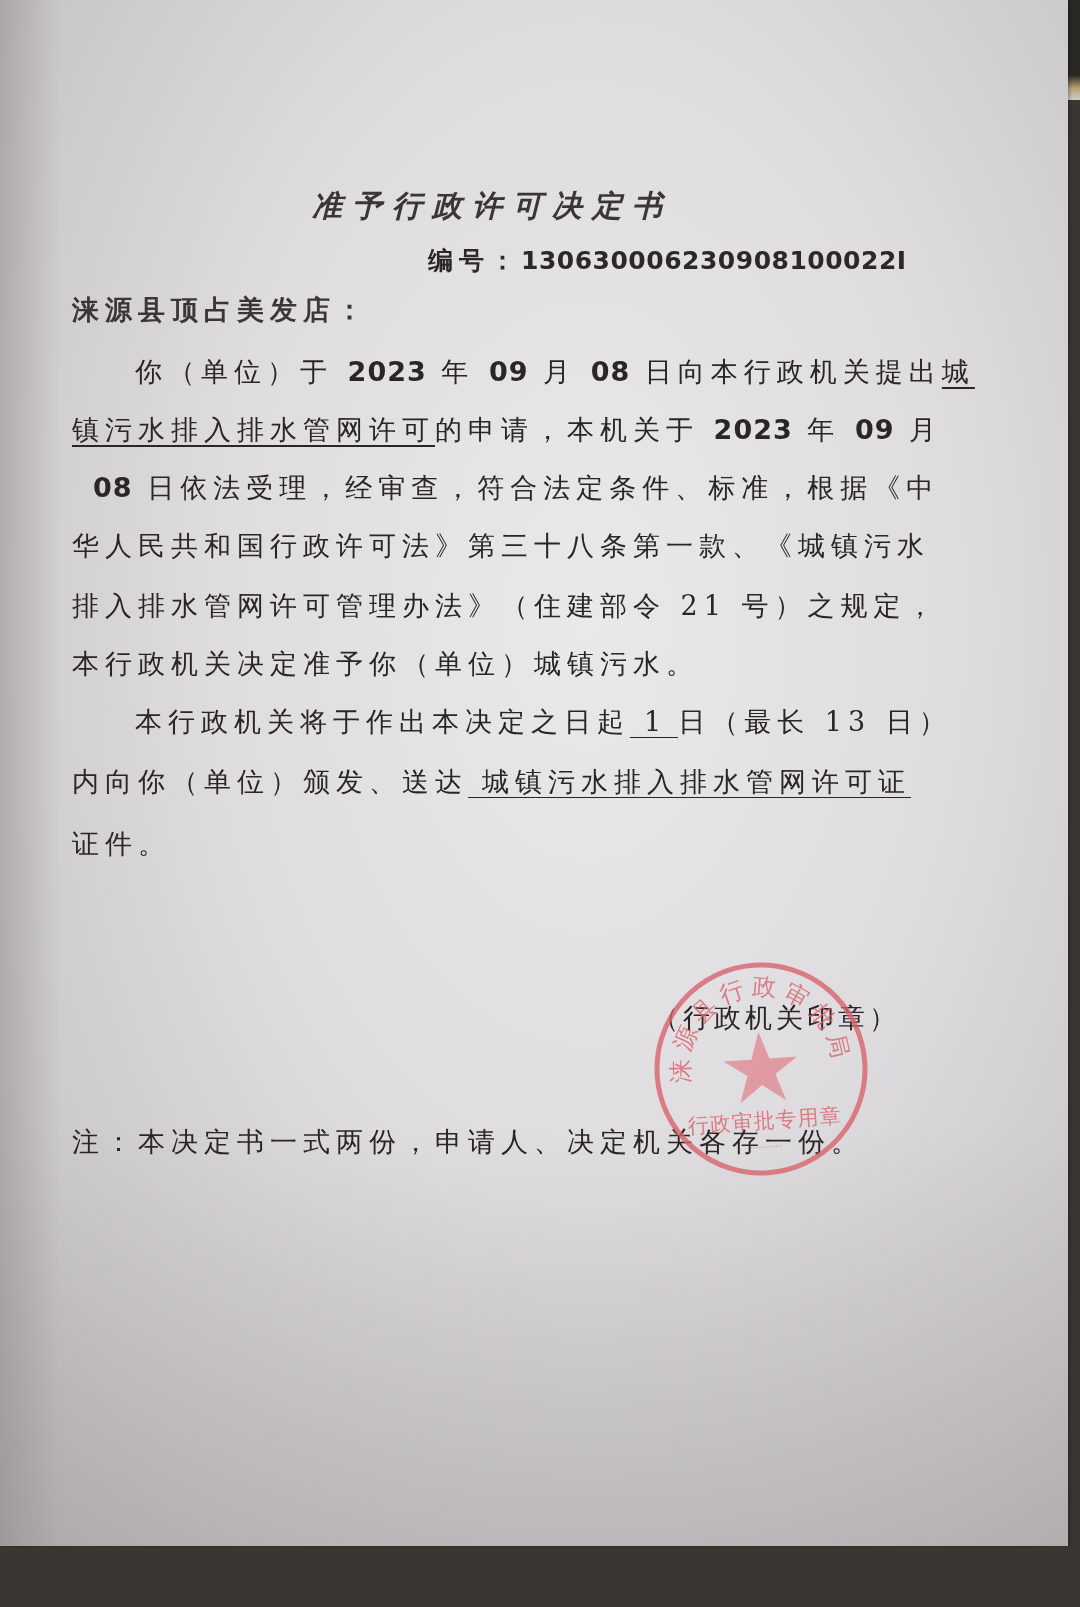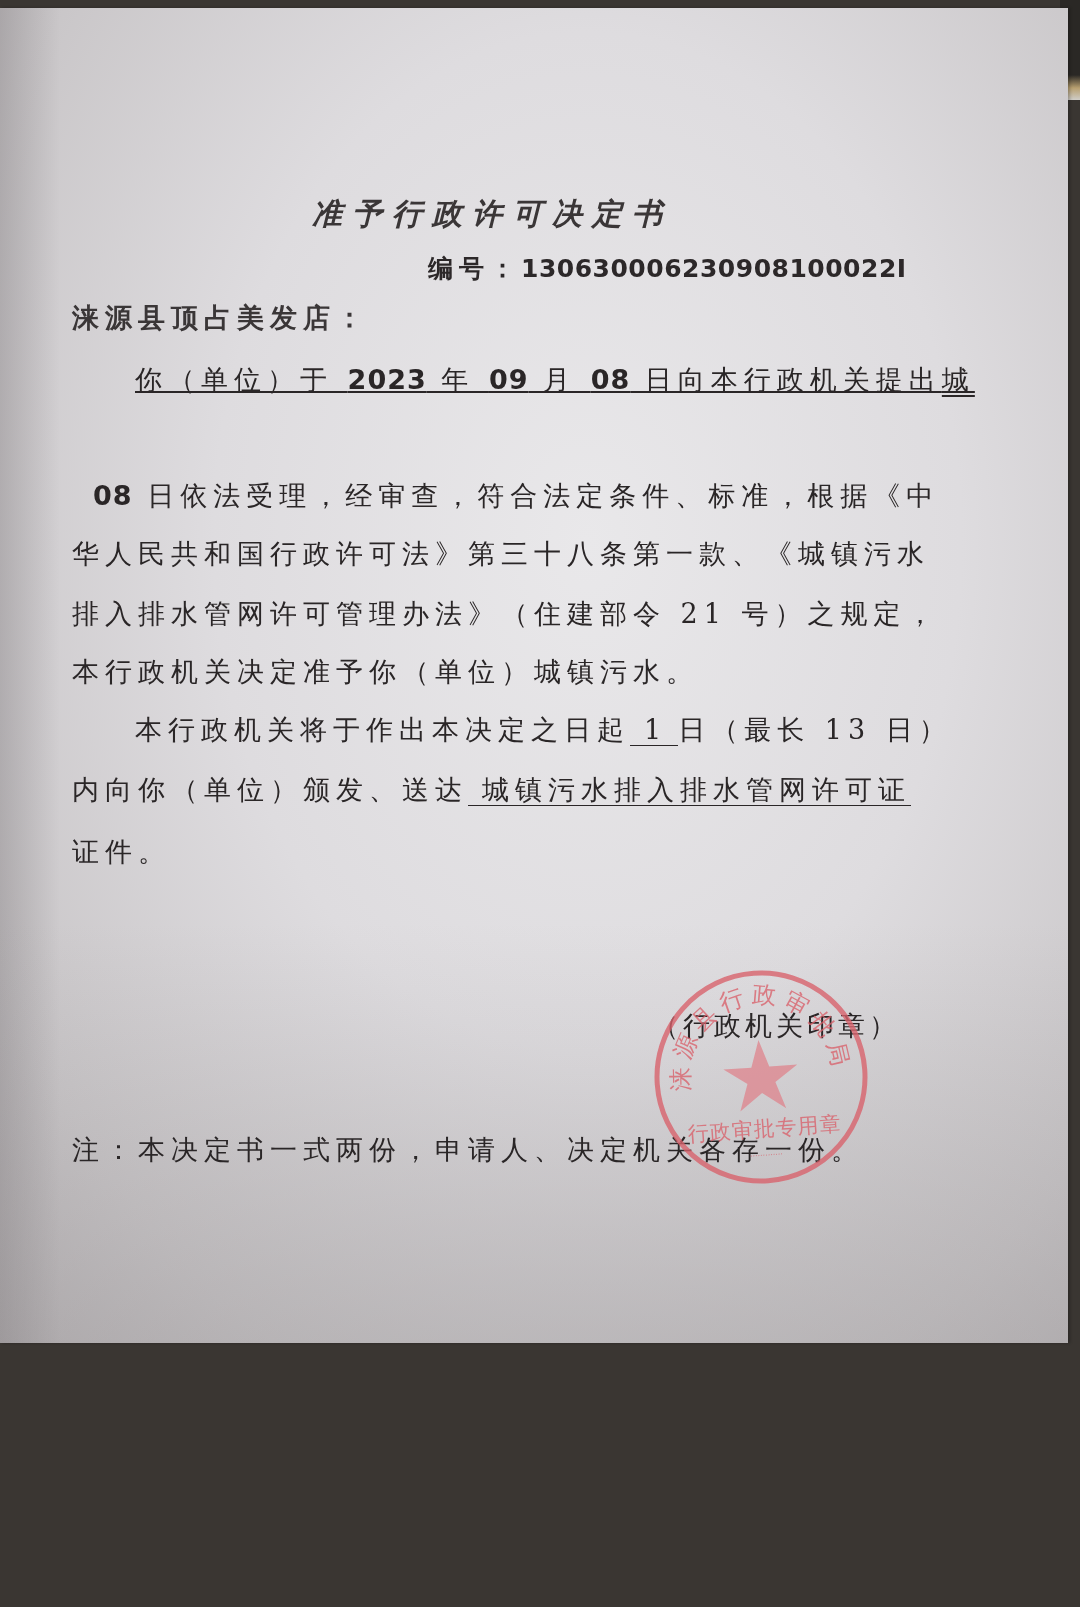--- a/index.html
+++ b/index.html
@@ -18,23 +18,23 @@
       position: absolute;
       right: 0;
       top: 0;
       width: 20px;
       height: 100px;
       background: linear-gradient(180deg, #2a2825 0%, #2a2825 75%, #b8a070 88%, #cfcdc8 100%);
     }
     .page {
       position: absolute;
       left: 0;
-      top: 8px;
+      top: 0;
       width: 1068px;
-      height: 1335px;
+      height: 1546px;
       background:
         radial-gradient(ellipse at 55% 40%, #e9e8ea 0%, #dedcdf 45%, #c9c6c8 80%, #b9b5b7 100%);
       box-shadow: 2px 0 3px rgba(0,0,0,0.25);
     }
     .page::before {
       content: "";
       position: absolute;
       left: 0; top: 0; bottom: 0;
       width: 60px;
       background: linear-gradient(90deg, rgba(120,115,118,0.35), rgba(120,115,118,0));
@@ -126,24 +126,27 @@
 <div class="page">
 
   <div class="text title">准予行政许可决定书</div>
 
   <div class="text docno">
     <span class="lbl">编号：</span><span class="num">130630006230908100022I</span>
   </div>
 
   <div class="text recipient">涞源县顶占美发店：</div>
 
-  <div class="text indent" style="top:354px;text-decoration:underline;">
+  <div class="text indent" style="top:354px;">
     <span>你（单位）于 </span><span class="num-bold">2023</span><span> 年 </span><span class="num-bold">09</span><span> 月 </span><span class="num-bold">08</span><span> 日向本行政机关提出</span><span class="u">城</span>
   </div>
 
+  <div class="text line" style="top:412px;">
+    <span class="u">镇污水排入排水管网许可</span><span>的申请，本机关于 </span><span class="num-bold">2023</span><span> 年 </span><span class="num-bold">09</span><span> 月</span>
+  </div>
 
   <div class="text line" style="top:470px;margin-left:21px;">
     <span class="num-bold">08</span><span> 日依法受理，经审查，符合法定条件、标准，根据《中</span>
   </div>
 
   <div class="text line" style="top:528px;">华人民共和国行政许可法》第三十八条第一款、《城镇污水</div>
   <div class="text line" style="top:588px;">排入排水管网许可管理办法》（住建部令 21 号）之规定，</div>
   <div class="text line" style="top:646px;">本行政机关决定准予你（单位）城镇污水。</div>
 
   <div class="text indent" style="top:704px;">

